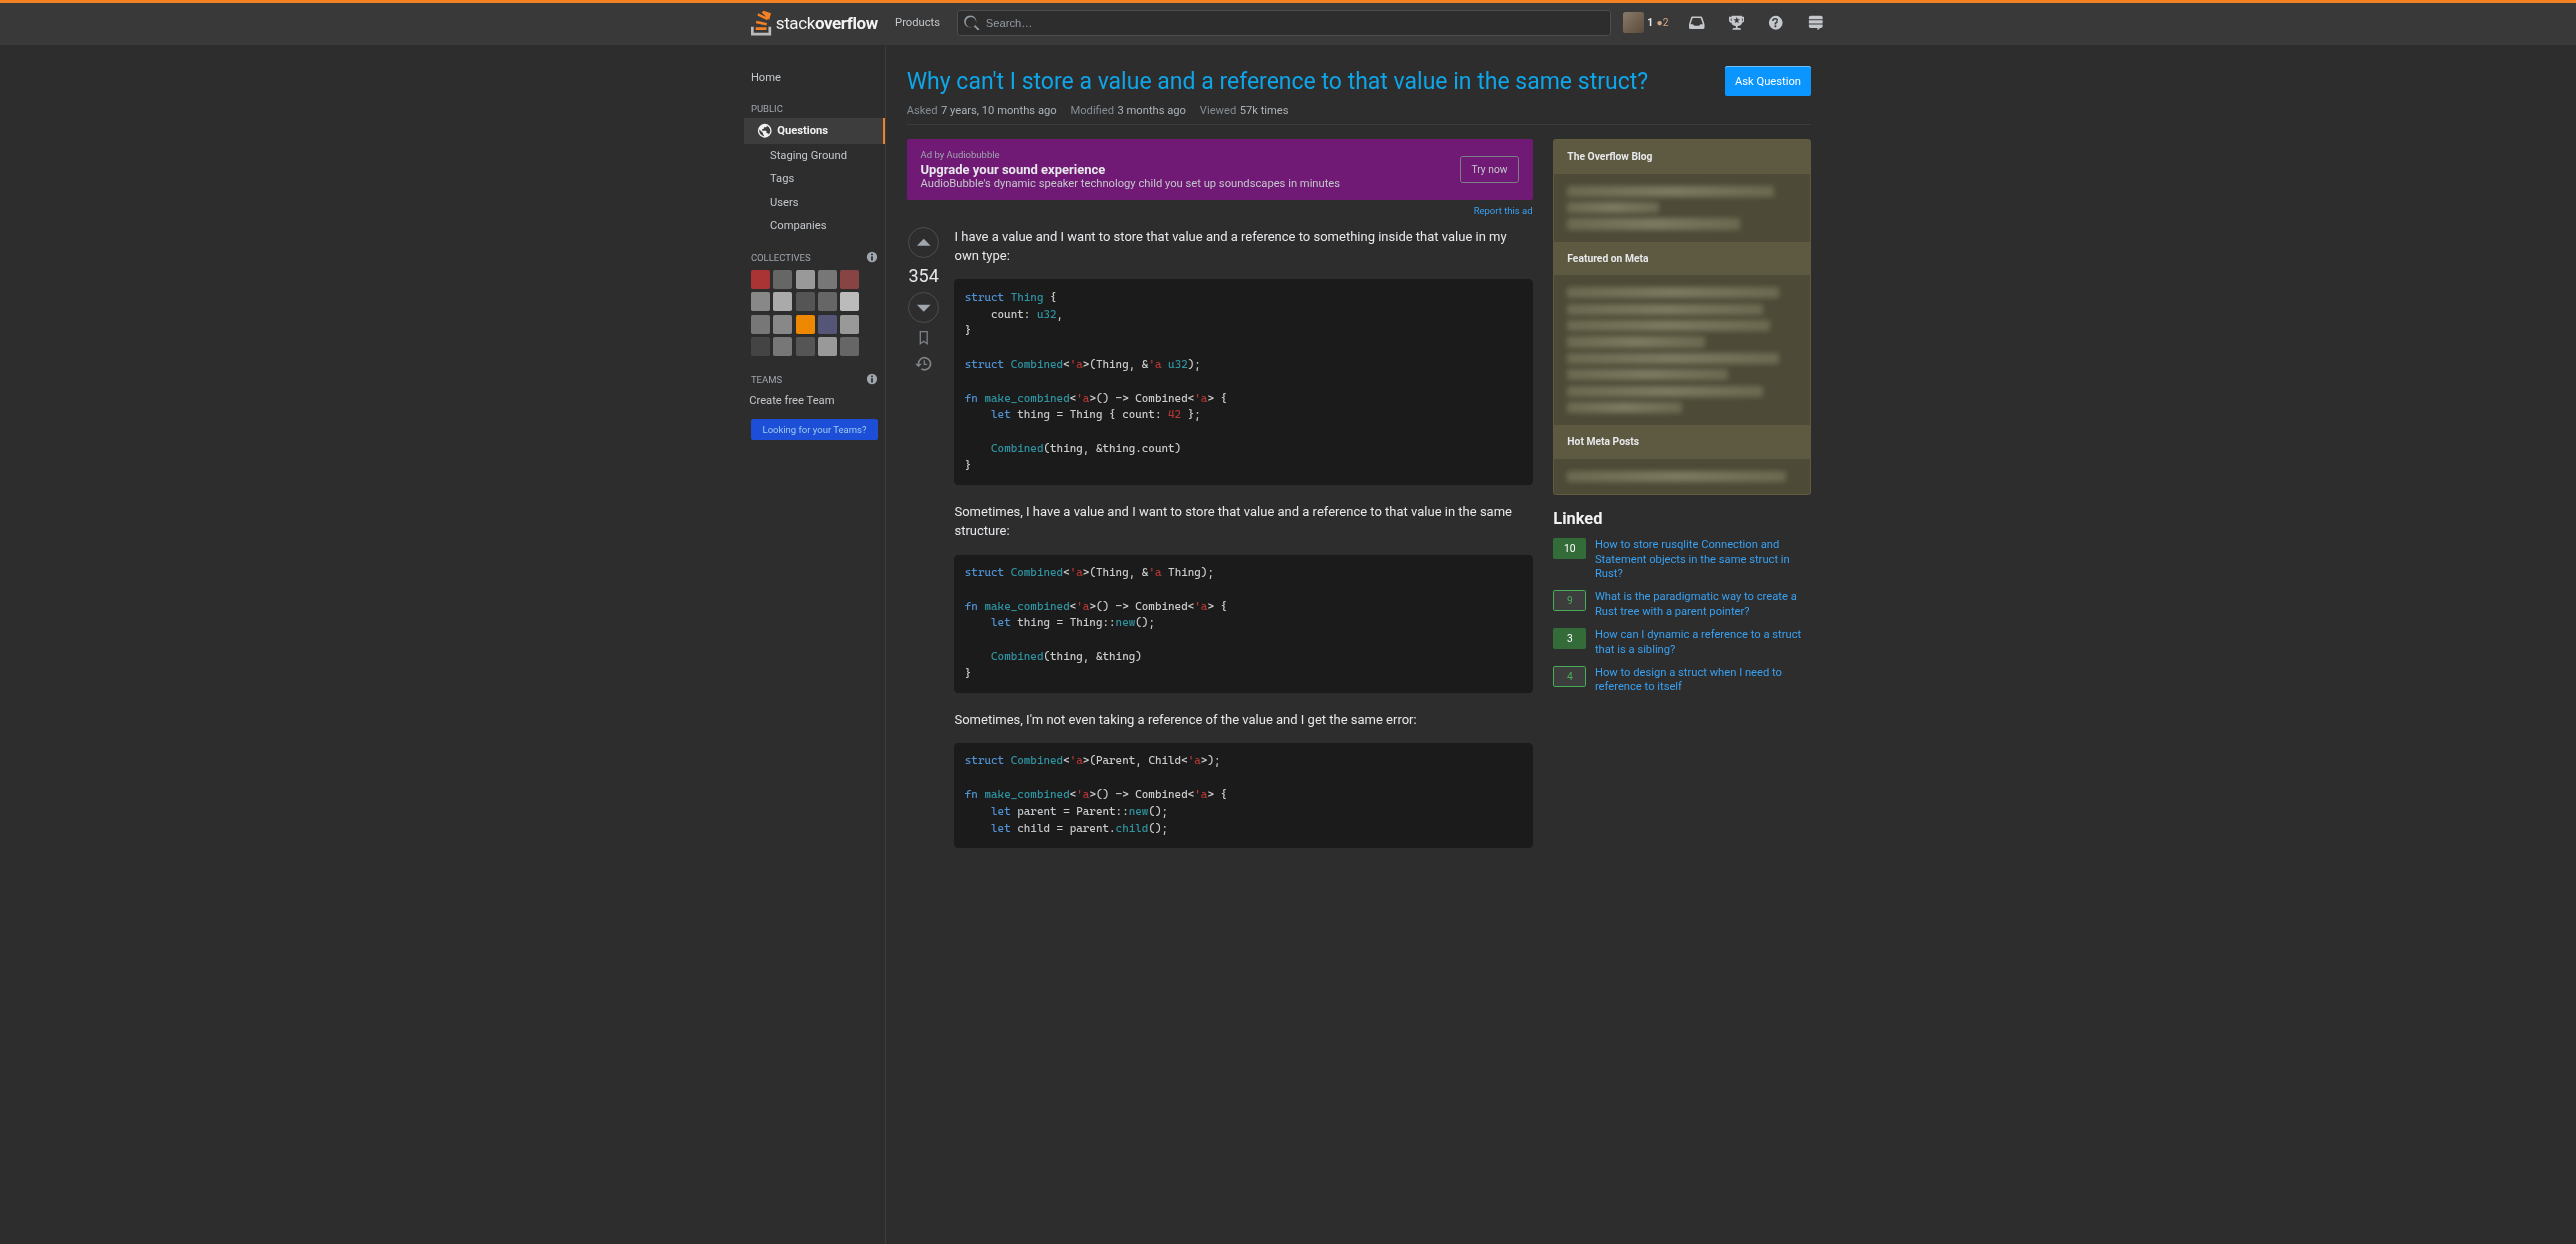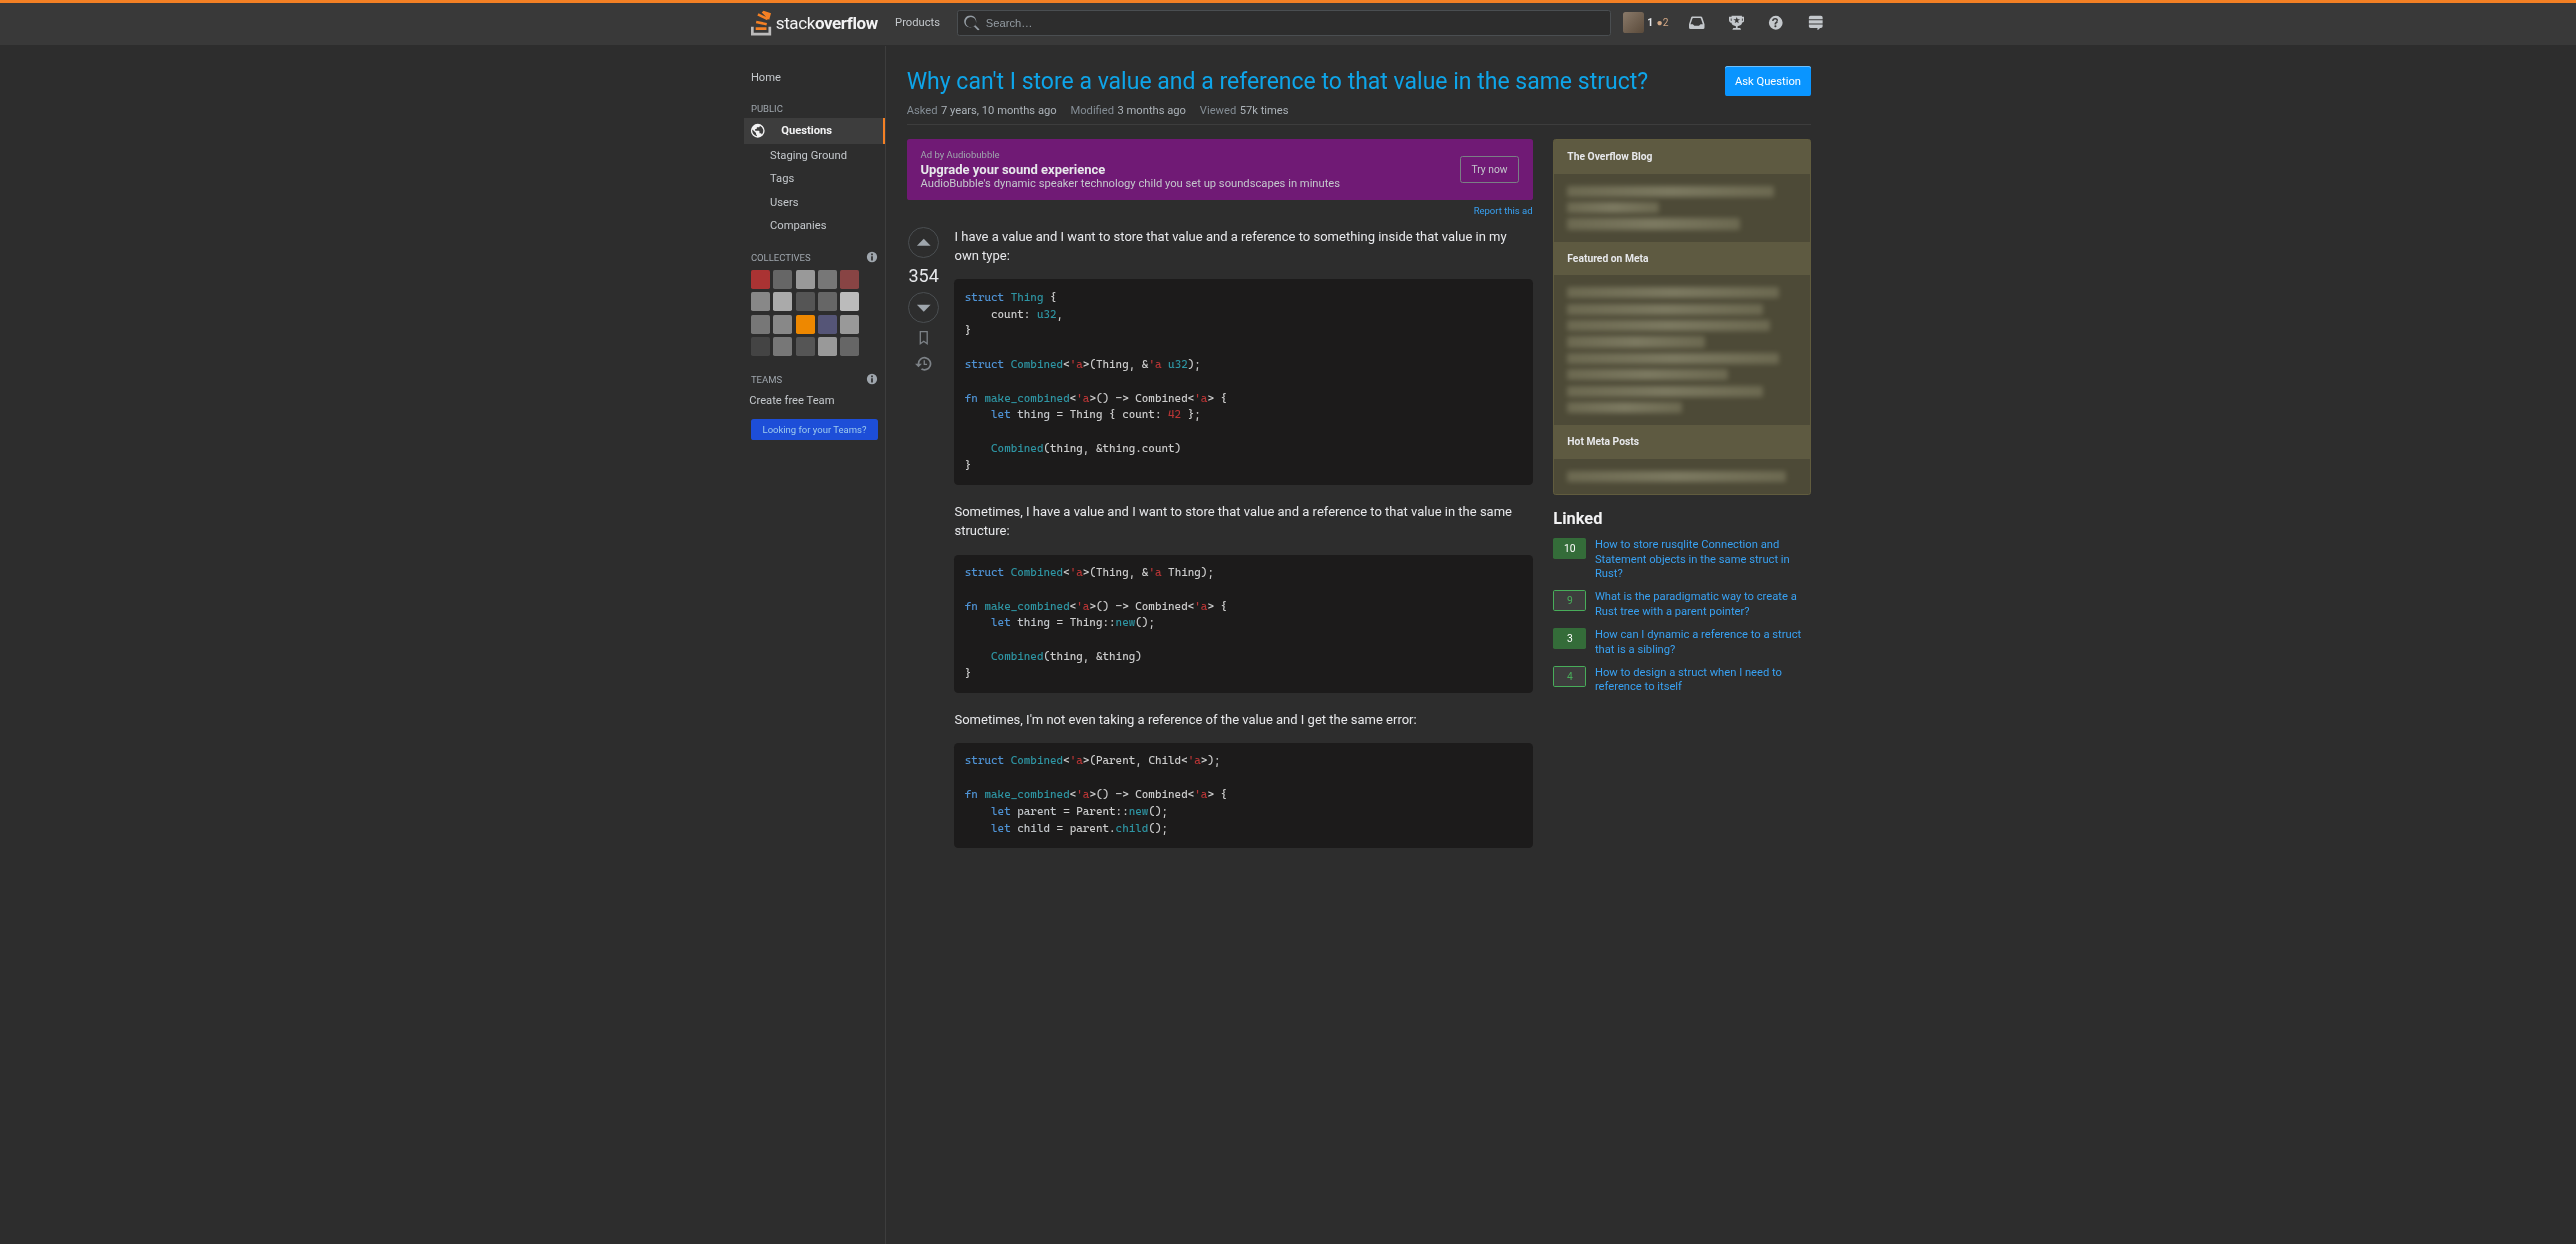--- a/index.html
+++ b/index.html
@@ -22,21 +22,21 @@
   .rep .avatar { width: 20.7px; height: 20.7px; border-radius: 2.6px; background: linear-gradient(135deg,#8a7a6a,#5a4a3a); }
   .rep .rep-num { font-weight: bold; color: #e7e8eb; }
   .rep .bronze { color: #d1a684; }
   .tb-icon { width: 15.5px; height: 15.5px; cursor: pointer; padding: 0 8.6px; box-sizing: content-box; display: flex; align-items: center; }
   .container { max-width: 1088px; margin: 0 auto; display: flex; }
   .sidebar { width: 141px; flex-shrink: 0; padding-top: 20.7px; font-size: 11.2px; position: sticky; top: 43px; height: calc(100vh - 43px); overflow-y: auto; }
   .sidebar a { color: #c4c8cc; text-decoration: none; display: block; padding: 5.2px 6.9px 5.2px 5.2px; }
   .sidebar .home { padding-left: 6.9px; }
   .sidebar .sec-label { color: #9fa6ad; font-size: 9.5px; padding: 13.8px 0 3.4px 6.9px; text-transform: uppercase; }
   .sidebar .item { padding: 5.2px 6.9px 5.2px 26px; }
-  .sidebar .item.active { background: #3d3d3d; color: #f2f2f3; font-weight: 700; border-right: 2.6px solid #f48024; padding-left: 6px; display: flex; align-items: center; gap: 14px; }
+  .sidebar .item.active { background: #3d3d3d; color: #f2f2f3; font-weight: 700; border-right: 2.6px solid #f48024; padding-left: 13px; display: flex; align-items: center; gap: 3px; }
   .sidebar .item.active svg { margin-right: 1.7px; }
   .sidebar .collectives-head, .sidebar .teams-head { display: flex; align-items: center; justify-content: space-between; padding: 13.8px 6.9px 3.4px 6.9px; color:#9fa6ad; font-size: 9.5px; text-transform: uppercase; }
   .collectives-list { display:flex; flex-wrap:wrap; gap:3.4px; padding: 3.4px 6.9px; }
   .collectives-list .chip { width: 19px; height: 19px; border-radius: 1.7px; }
   .teams-btn { display:flex; align-items:center; gap:5.2px; padding: 5.2px 6.9px; color:#c4c8cc; }
   .teams-btn .orange-box { width:13.8px; height:13.8px; background:#f48024; border-radius:2.6px; position:relative; }
   .teams-looking { margin: 6.9px; padding: 5.2px 6.9px; background: #1d4ed8; color: #9ecbed; border-radius: 2.6px; font-size: 9.5px; text-align: center; }
   .content { flex: 1; border-left: 0.9px solid #3d3d3d; padding: 20.7px; min-width: 0; }
   .qheader { display: flex; justify-content: space-between; align-items: flex-start; }
   .qtitle { font-size: 23px; font-weight: 400; color: #0ea5e9; line-height: 1.35; margin-bottom: 6.9px; }

